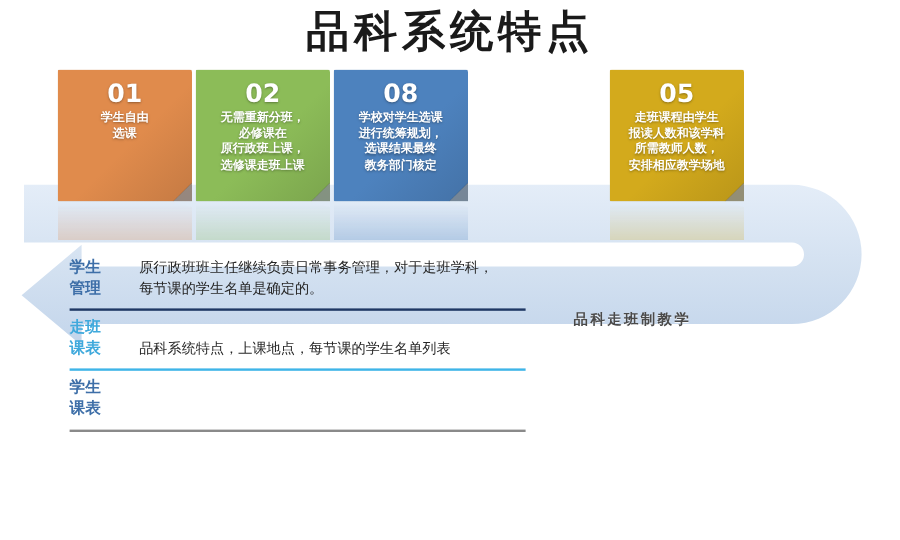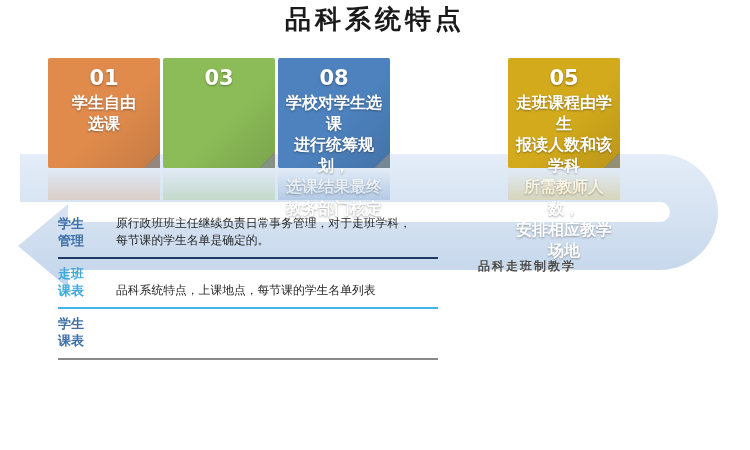--- a/index.html
+++ b/index.html
@@ -13,21 +13,21 @@
     position: relative;
     width: 750px; height: 450px;
     background: #ffffff;
   }
 
   
   .title {
     position: absolute;
     top: 2px; left: 0; width: 750px;
     text-align: center;
-    font-size: 26px;
+    font-size: 36px;
     font-weight: bold;
     letter-spacing: 4px;
     color: #1a1a1a;
     font-family: "DejaVu Sans", "Liberation Sans", sans-serif;
   }
 
   
   .uarrow-svg {
     position: absolute;
     left: 0; top: 150px;
@@ -82,21 +82,21 @@
     font-size: 21px;
     font-weight: bold;
     text-shadow: 0 1px 2px rgba(0,0,0,0.35);
     font-family: "DejaVu Sans", "Liberation Sans", sans-serif;
   }
   .abox .txt {
     position: absolute;
     top: 34px; left: 3px; right: 3px;
     text-align: center;
     color: #ffffff;
-    font-size: 16px;
+    font-size: 10px;
     font-weight: bold;
     line-height: 1.32;
     text-shadow: 0 1px 2px rgba(0,0,0,0.35);
     font-family: "DejaVu Sans", "Liberation Sans", sans-serif;
   }
   .abox .reflect {
     position: absolute;
     left: 0; top: 110px;
     width: 112px; height: 32px;
     opacity: 0.30;
@@ -171,21 +171,22 @@
       <div class="face" style="background: linear-gradient(135deg, rgb(224, 139, 76) 0%, rgb(224, 139, 76) 55%, rgb(197, 122, 67) 100%);"></div>
       <div class="fold" style="background: rgb(146, 90, 49);"></div>
       <div class="num">01</div>
       <div class="txt">学生自由<br>选课</div>
       <div class="reflect" style="background: rgb(224, 139, 76);"></div>
     </div>
 
     <div class="abox" style="left:163px;">
       <div class="face" style="background: linear-gradient(135deg, rgb(140, 188, 88) 0%, rgb(140, 188, 88) 55%, rgb(123, 165, 77) 100%);"></div>
       <div class="fold" style="background: rgb(91, 122, 57);"></div>
-      <div class="num">03</div>
+      <div class="num">02</div>
+      <div class="txt">无需重新分班，<br>必修课在<br>原行政班上课，<br>选修课走班上课</div>
       <div class="reflect" style="background: rgb(140, 188, 88);"></div>
     </div>
 
     <div class="abox" style="left:278px;">
       <div class="face" style="background: linear-gradient(135deg, rgb(77, 130, 190) 0%, rgb(77, 130, 190) 55%, rgb(68, 114, 167) 100%);"></div>
       <div class="fold" style="background: rgb(50, 85, 124);"></div>
       <div class="num">08</div>
       <div class="txt">学校对学生选课<br>进行统筹规划，<br>选课结果最终<br>教务部门核定</div>
       <div class="reflect" style="background: rgb(77, 130, 190);"></div>
     </div>

